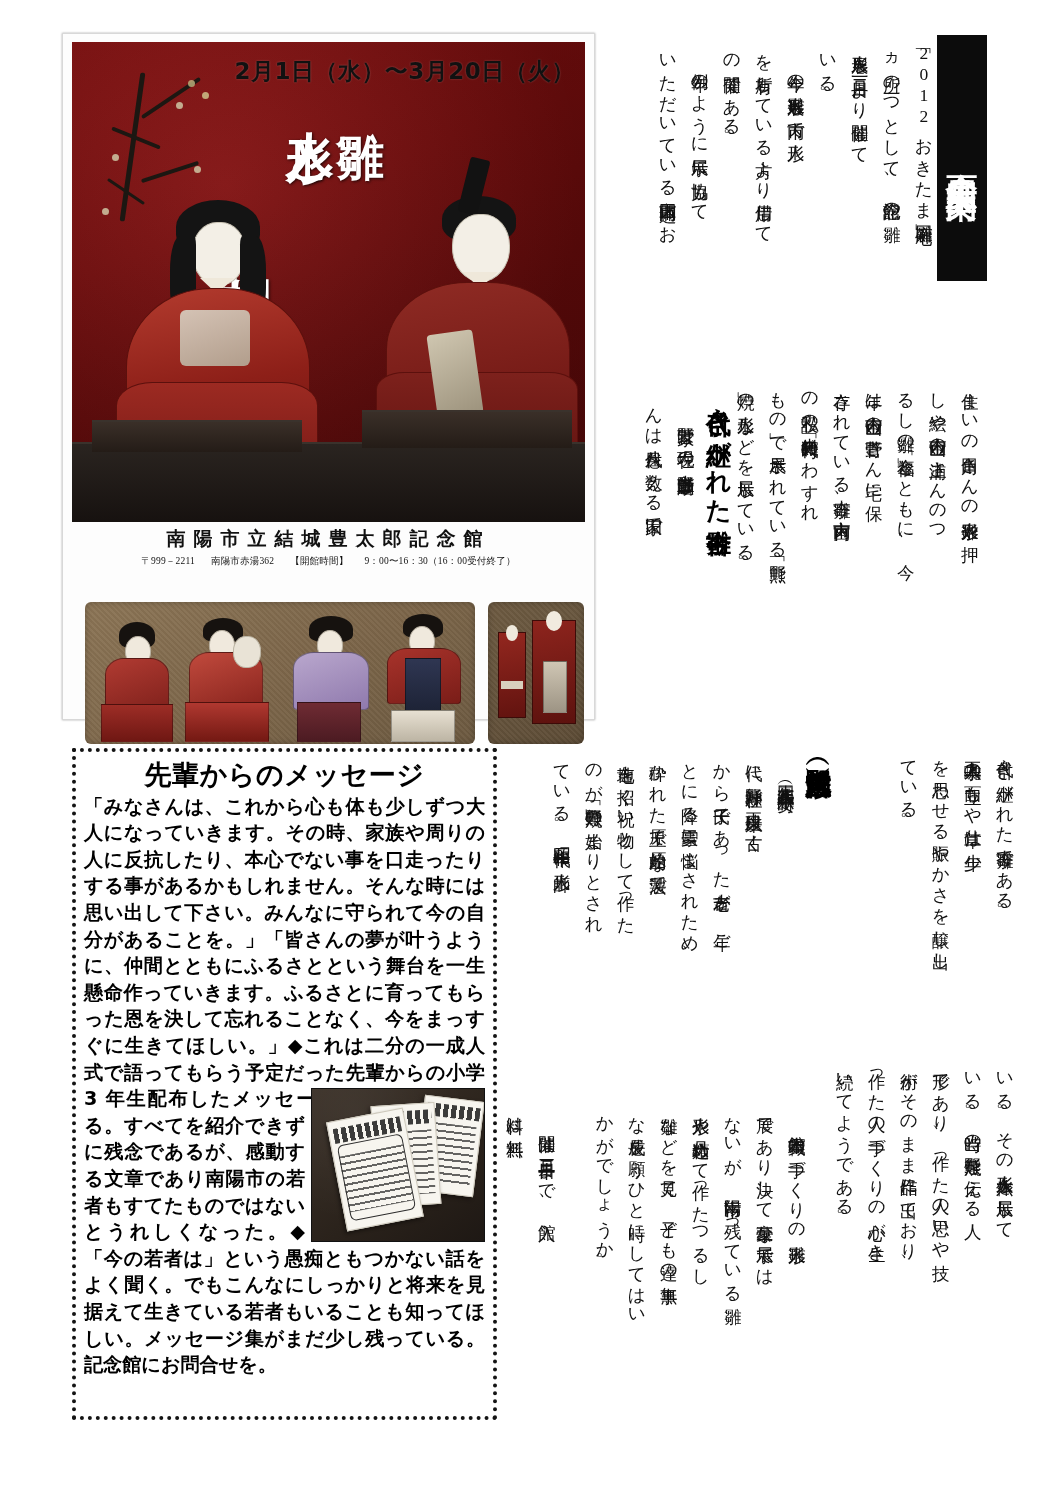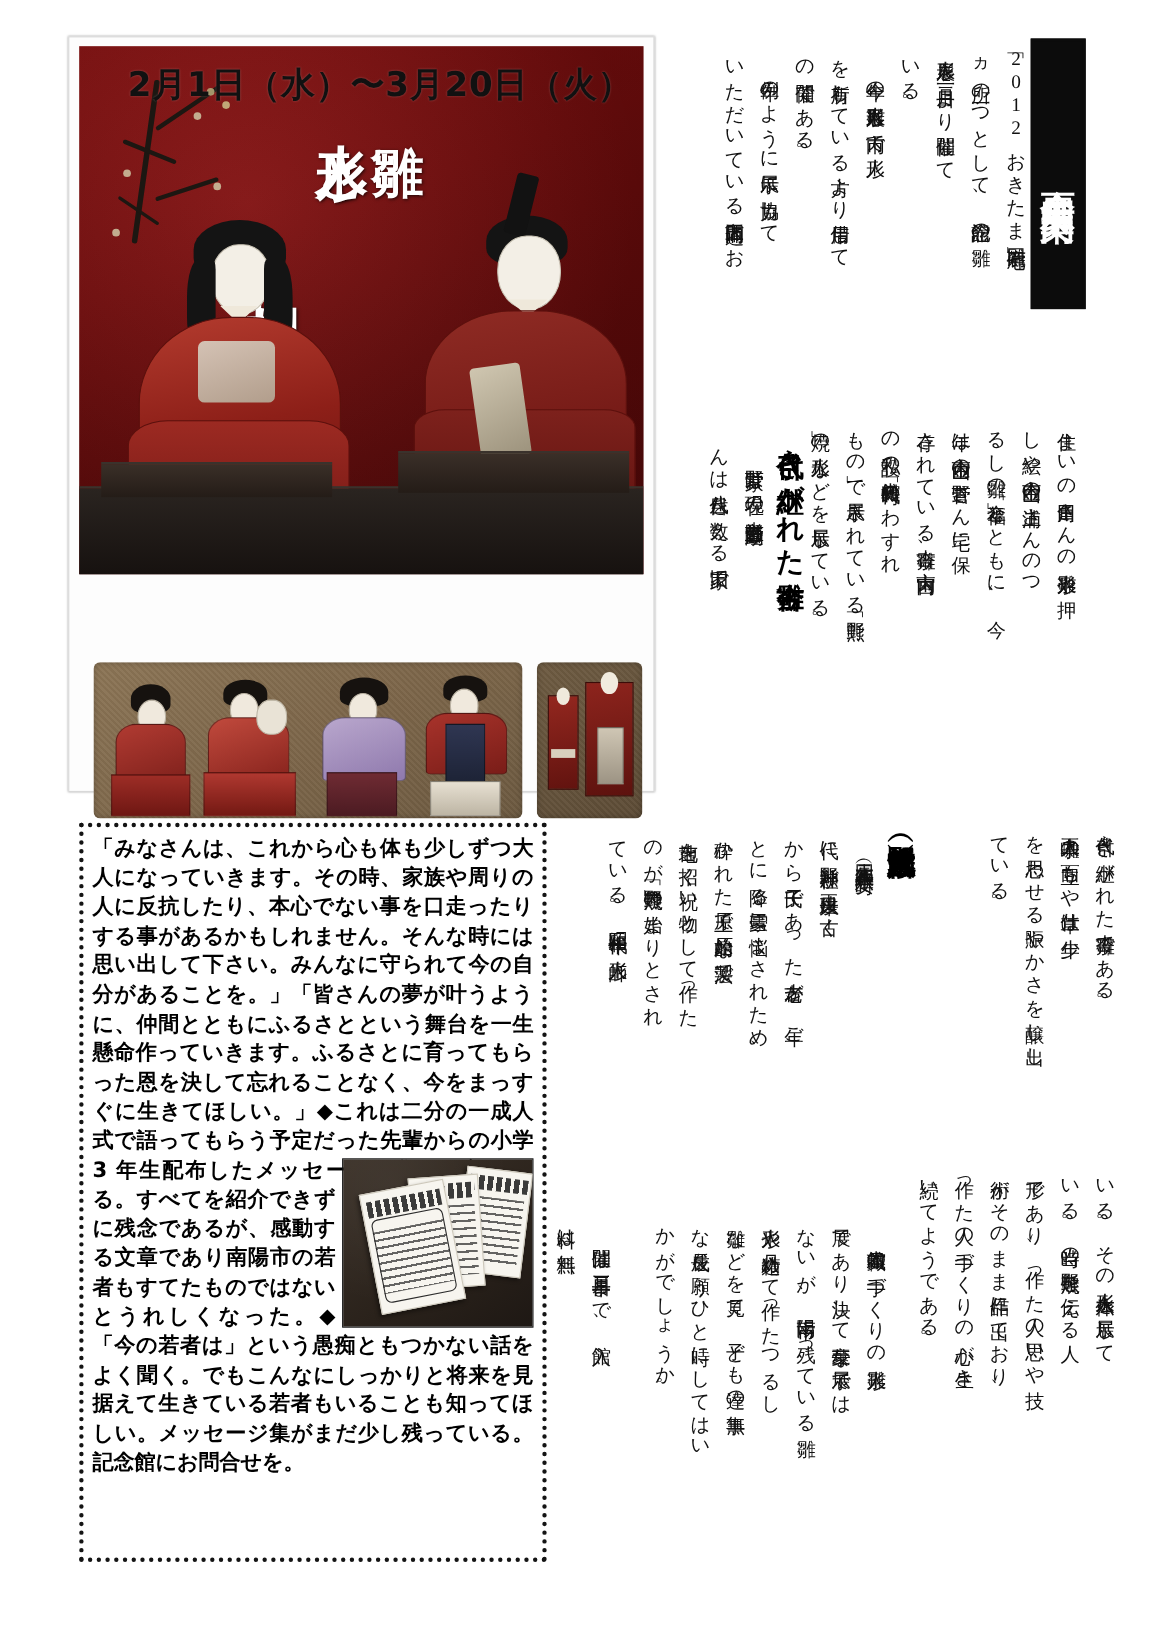--- a/index.html
+++ b/index.html
@@ -103,21 +103,21 @@
       radial-gradient(ellipse at 30% 30%, rgba(255,255,255,.05), rgba(0,0,0,.25) 70%),
       linear-gradient(160deg, #8e1212 0%, #7d0e0e 35%, #670b0b 70%, #570909 100%);
     overflow: hidden;
   }
   .poster-date {
     position: absolute;
     right: 10px;
     top: 14px;
     color: #111;
     font-weight: 700;
-    font-size: 31px;
+    font-size: 23px;
     font-family: "DejaVu Sans", "Liberation Sans", sans-serif;
     letter-spacing: 0.02em;
     text-shadow: 0 0 2px rgba(255,255,255,.25);
   }
   .poster-title {
     position: absolute;
     left: 212px;
     top: 52px;
     writing-mode: vertical-rl;
     text-orientation: upright;
@@ -410,20 +410,27 @@
         <div class="body" style="left:4px;top:210px;width:200px;height:120px;border-radius:14% 14% 4% 4%;background:linear-gradient(180deg,#7d211c,#5c100d);"></div>
         <div style="position:absolute;left:60px;top:170px;width:46px;height:84px;background:linear-gradient(160deg,#cfc6b0,#9c927c);border-radius:4px;transform:rotate(-8deg);"></div>
       </div>
 
       <div class="dais" style="left:0;top:400px;width:513px;height:80px;"></div>
       <div class="dais" style="left:20px;top:378px;width:210px;height:30px;background:linear-gradient(180deg,#3a2f28,#241c17);"></div>
       <div class="dais" style="left:290px;top:368px;width:210px;height:36px;background:linear-gradient(180deg,#3a2f28,#241c17);"></div>
     </div>
 
     <div class="poster-caption">
+      <div class="pc-title">南陽市立結城豊太郎記念館</div>
+      <div class="pc-row">
+        <span class="l">〒999－2211</span>
+        <span class="l">南陽市赤湯362</span>
+        <span class="l">【開館時間】</span>
+        <span class="l">9：00〜16：30（16：00受付終了）</span>
+      </div>
     </div>
 
     <div class="poster-strip">
       <div class="oshie" style="left:14px;width:78px;height:118px;">
         <div class="ohair" style="left:20px;top:0;width:36px;height:26px;"></div>
         <div class="oh" style="left:26px;top:14px;width:24px;height:28px;"></div>
         <div class="kimono" style="left:6px;top:36px;width:62px;height:54px;background:linear-gradient(160deg,#b13b32,#7e201b);border-radius:30% 30% 6% 6%;"></div>
         <div class="skirt" style="left:2px;top:82px;width:70px;height:36px;background:linear-gradient(180deg,#9d2d26,#6f1713);"></div>
       </div>
       <div class="oshie" style="left:96px;width:92px;height:122px;">
@@ -511,20 +518,21 @@
   <div class="vcol" id="c-s3c" style="left:721px;top:1104px;height:312px;">ないが、南陽市に残っている雛</div>
   <div class="vcol" id="c-s3d" style="left:689px;top:1104px;height:312px;">人形や丹精込めて作ったつるし</div>
   <div class="vcol" id="c-s3e" style="left:657px;top:1104px;height:312px;">雛などを見て、子ども達の無事</div>
   <div class="vcol" id="c-s3f" style="left:625px;top:1104px;height:312px;">な成長を願うひと時にしてはい</div>
   <div class="vcol" id="c-s3g" style="left:593px;top:1104px;height:312px;">かがでしょうか。</div>
 
   <div class="vcol" id="c-cl1" style="left:535px;top:1104px;height:312px;">　開催は三月二十日まで、入館</div>
   <div class="vcol" id="c-cl2" style="left:503px;top:1104px;height:312px;">料は無料。</div>
 
   <div class="msgbox">
+    <div class="msg-title">先輩からのメッセージ</div>
     <div class="msg-body">
       <span>「みなさんは、これから心も体も少しずつ大人になっていきます。その時、家族や周りの人に反抗したり、本心でない事を口走ったりする事があるかもしれません。そんな時には思い出して下さい。みんなに守られて今の自分があることを。」「皆さんの夢が叶うように、仲間とともにふるさとという舞台を一生懸命作っていきます。ふるさとに育ってもらった恩を決して忘れることなく、今をまっすぐに生きてほしい。」◆これは二分の一成人式で語ってもらう予定だった先輩からの小学 3 年生配布したメッセ</span><div class="msg-photo">
         <div class="sheet" style="left:62%;top:6%;width:34%;height:62%;transform:rotate(7deg);">
           <div class="sh-title"></div>
             <div class="sh-lines"></div>
         </div>
         <div class="sheet" style="left:36%;top:10%;width:36%;height:66%;transform:rotate(-4deg);">
           <div class="sh-title"></div>
             <div class="sh-lines"></div>
         </div>

